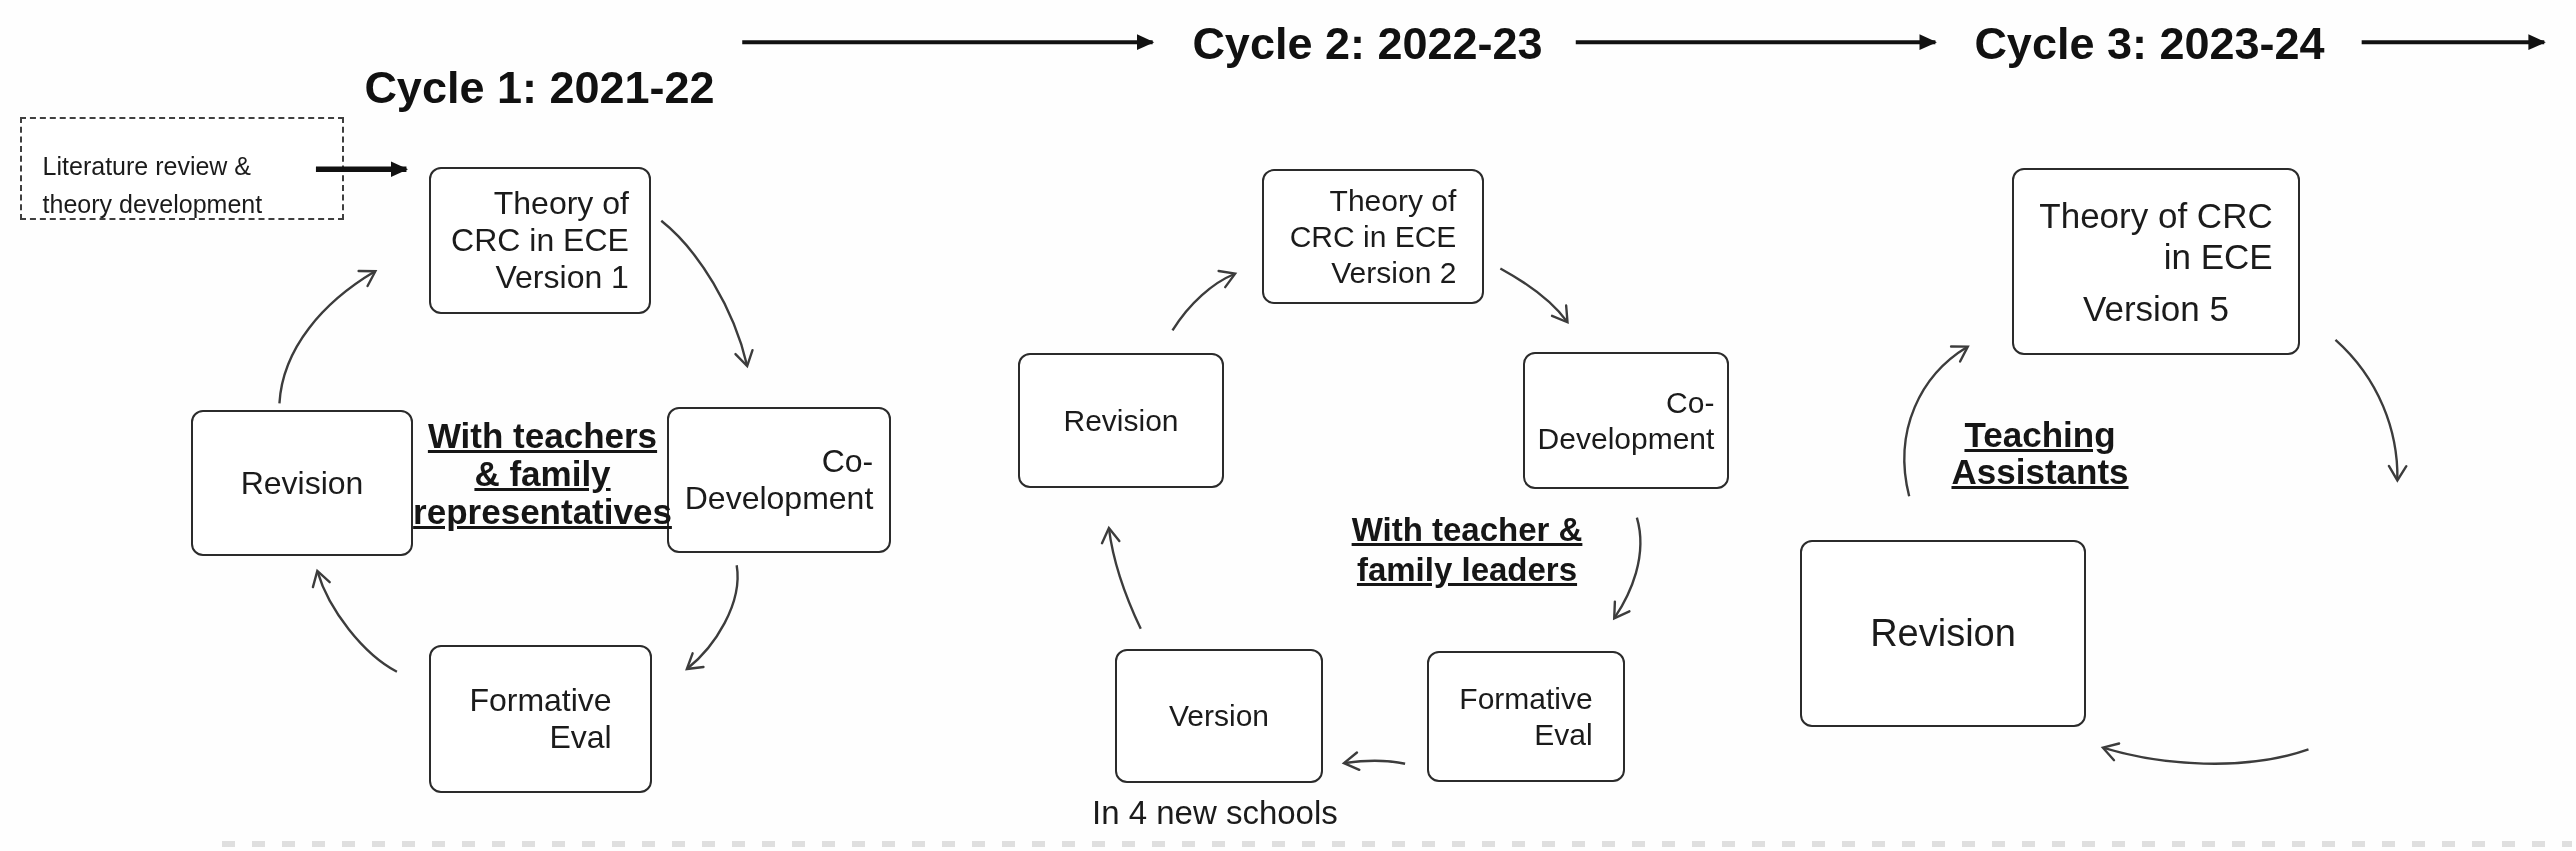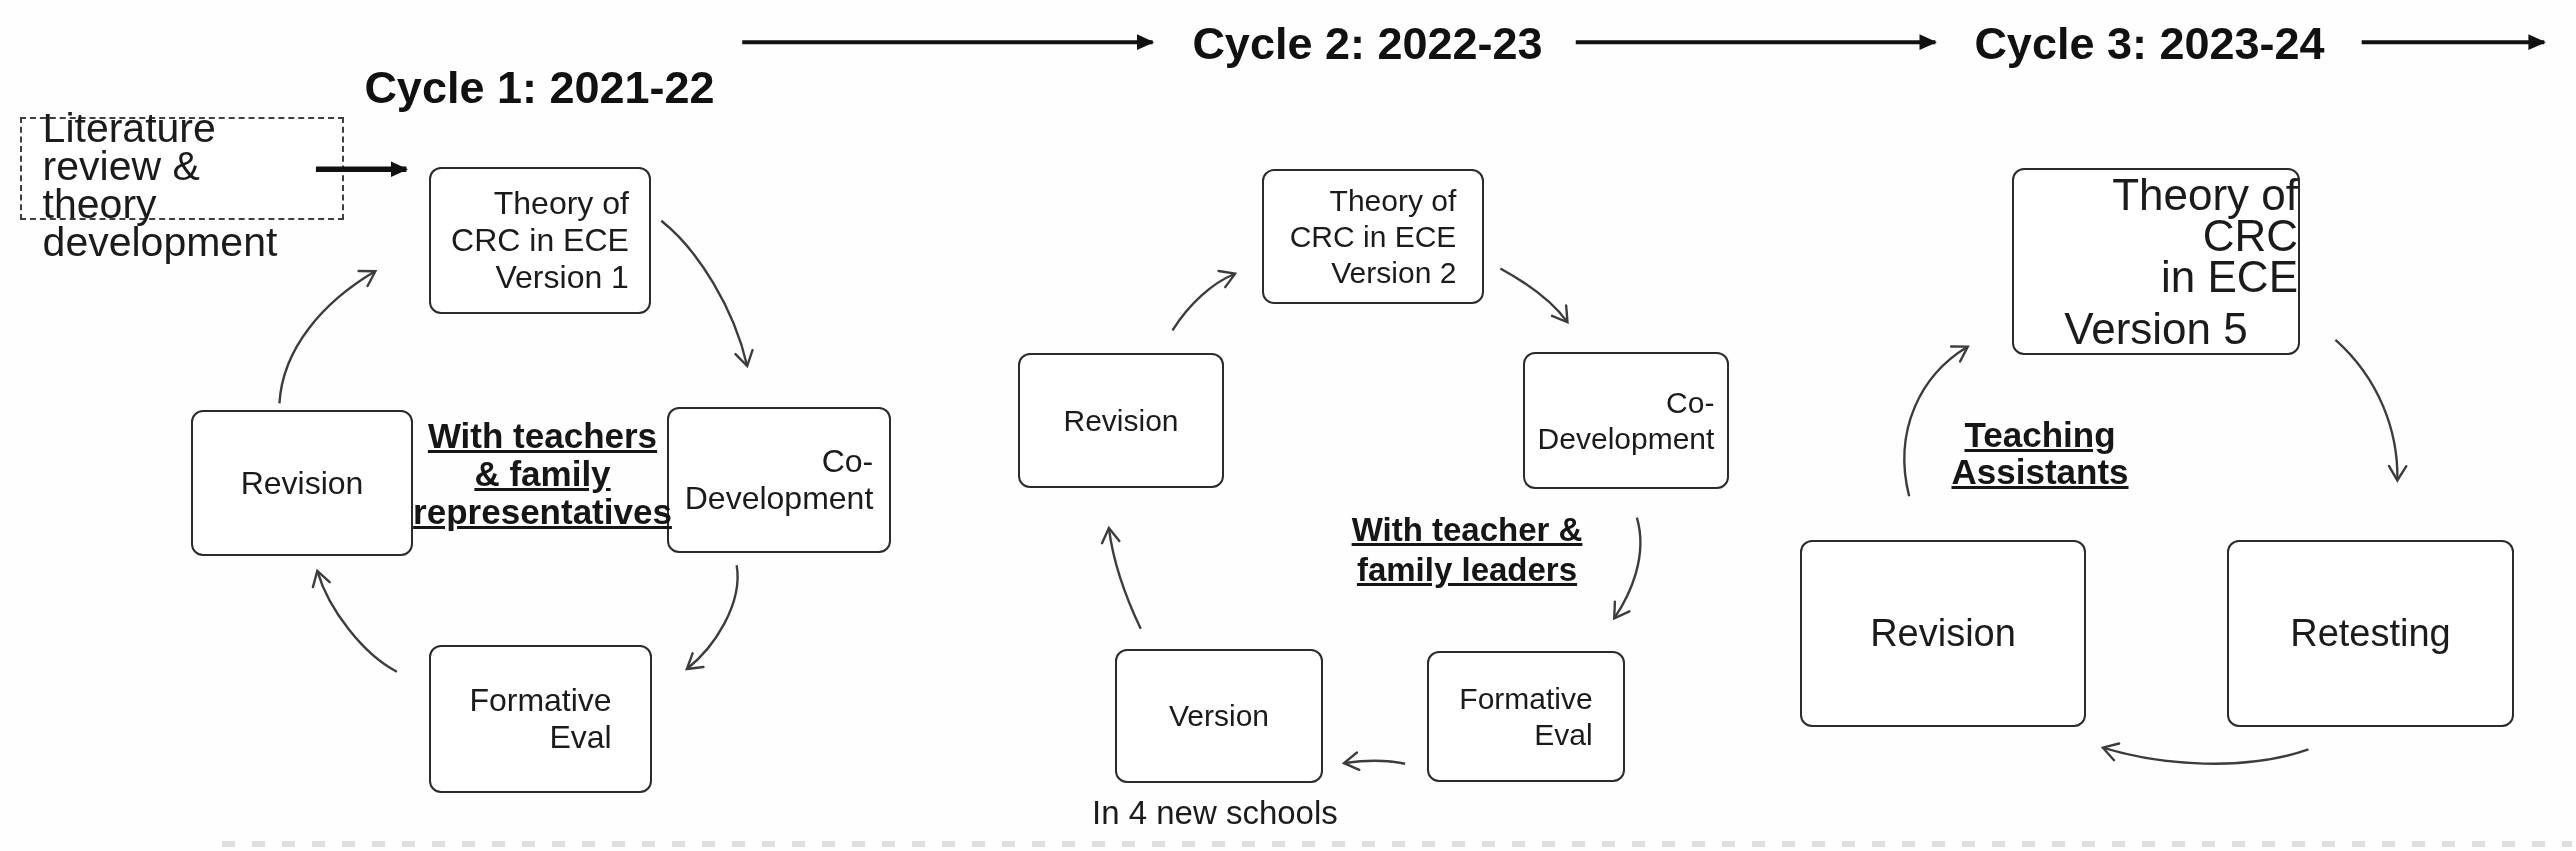--- a/index.html
+++ b/index.html
@@ -12,29 +12,29 @@
     font-size:45px;font-weight:700;color:#111;text-align:center;white-space:nowrap;
   }
   .node{
     position:absolute;background:#ffffff;border:2.8px solid #2b2b2b;border-radius:12px;
     display:flex;align-items:center;justify-content:center;text-align:right;
     box-sizing:border-box;
   }
   .node .lbl{white-space:pre-line;}
   .f40{font-size:32px;line-height:37px;}
   .f38{font-size:30px;line-height:36px;}
-  .f44{font-size:44px;line-height:41px;}
+  .f44{font-size:35px;line-height:41px;}
   .f48{font-size:38px;line-height:43px;}
   .dashed-box{
     position:absolute;left:20px;top:117px;width:324px;height:103px;
     border:2.4px dashed #3f3f3f;box-sizing:border-box;background:#fff;
     display:flex;align-items:center;
   }
   .dashed-box .lbl{
-    white-space:pre-line;font-size:41px;line-height:38px;padding-left:20.6px;text-align:left;margin-top:33px;
+    white-space:pre-line;font-size:25px;line-height:38px;padding-left:20.6px;text-align:left;margin-top:33px;
   }
   .note{
     position:absolute;font-weight:700;color:#161616;text-align:center;white-space:pre-line;text-decoration:underline;
   }
   .caption{
     position:absolute;font-size:33px;color:#1b1b1b;white-space:nowrap;
   }
   .overlay{position:absolute;left:0;top:0;}
   .scan-artifact{
     position:absolute;left:222px;top:841px;width:2350px;height:5.6px;opacity:.45;
@@ -100,23 +100,20 @@
   <div class="caption" style="left:1092px;top:794px;">In 4 new schools</div>
 
   <div class="node f44" style="left:2012px;top:168px;width:288px;height:187px;flex-direction:column;">
     <span class="lbl">Theory of CRC
 in ECE</span>
     <span class="lbl theory3-gap">Version 5</span>
   </div>
   <div class="node f48" style="left:1800px;top:540px;width:286px;height:187px;">
     <span class="lbl">Revision</span>
   </div>
-  <div class="node f48" style="left:2227px;top:540px;width:287px;height:187px;">
-    <span class="lbl">Retesting</span>
-  </div>
   <div class="note" style="left:1921px;top:416px;width:238px;font-size:35px;line-height:37px;">Teaching
 Assistants</div>
 
   <svg class="overlay" width="2576" height="852" viewBox="0 0 3245 1073">
     <defs>
       <marker id="mFill" markerWidth="30" markerHeight="24" refX="20" refY="11" orient="auto" markerUnits="userSpaceOnUse">
         <path d="M0,1 L22,11 L0,21 Z" fill="#111"></path>
       </marker>
       <marker id="mOpen" markerWidth="30" markerHeight="30" refX="19" refY="13" orient="auto" markerUnits="userSpaceOnUse">
         <path d="M2,2 L20,13 L2,24" fill="none" stroke="#3c3c3c" stroke-width="3" stroke-linecap="round"></path>

